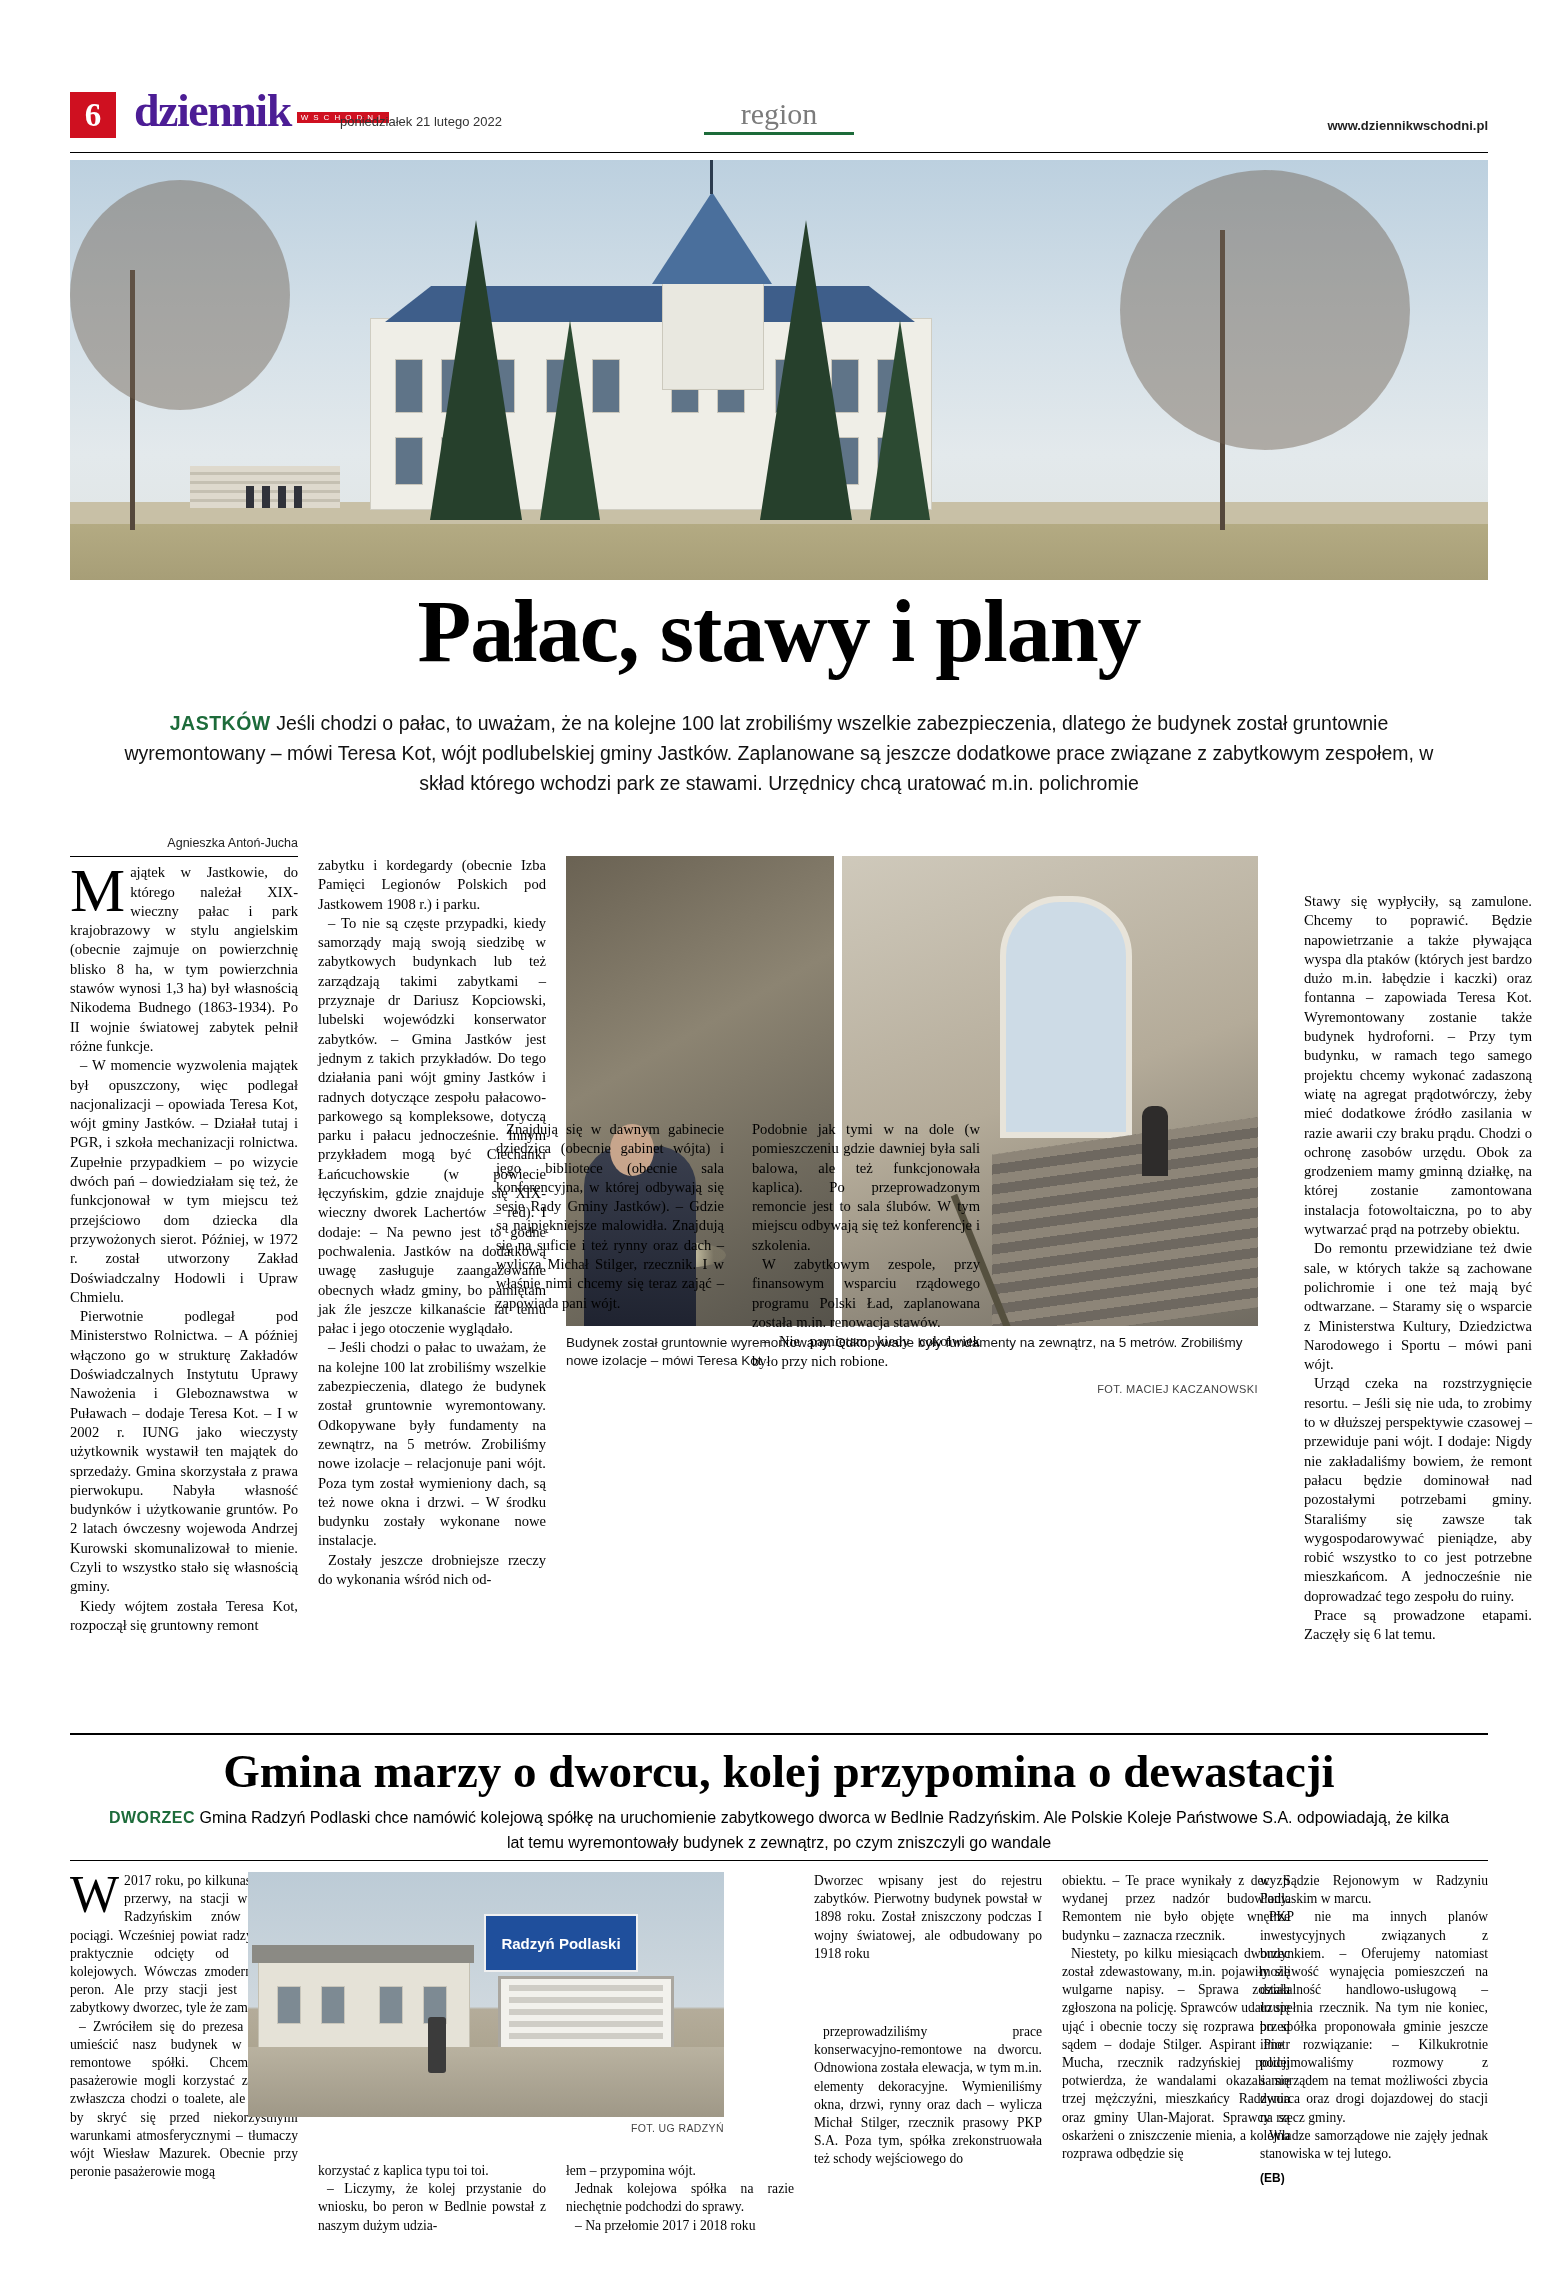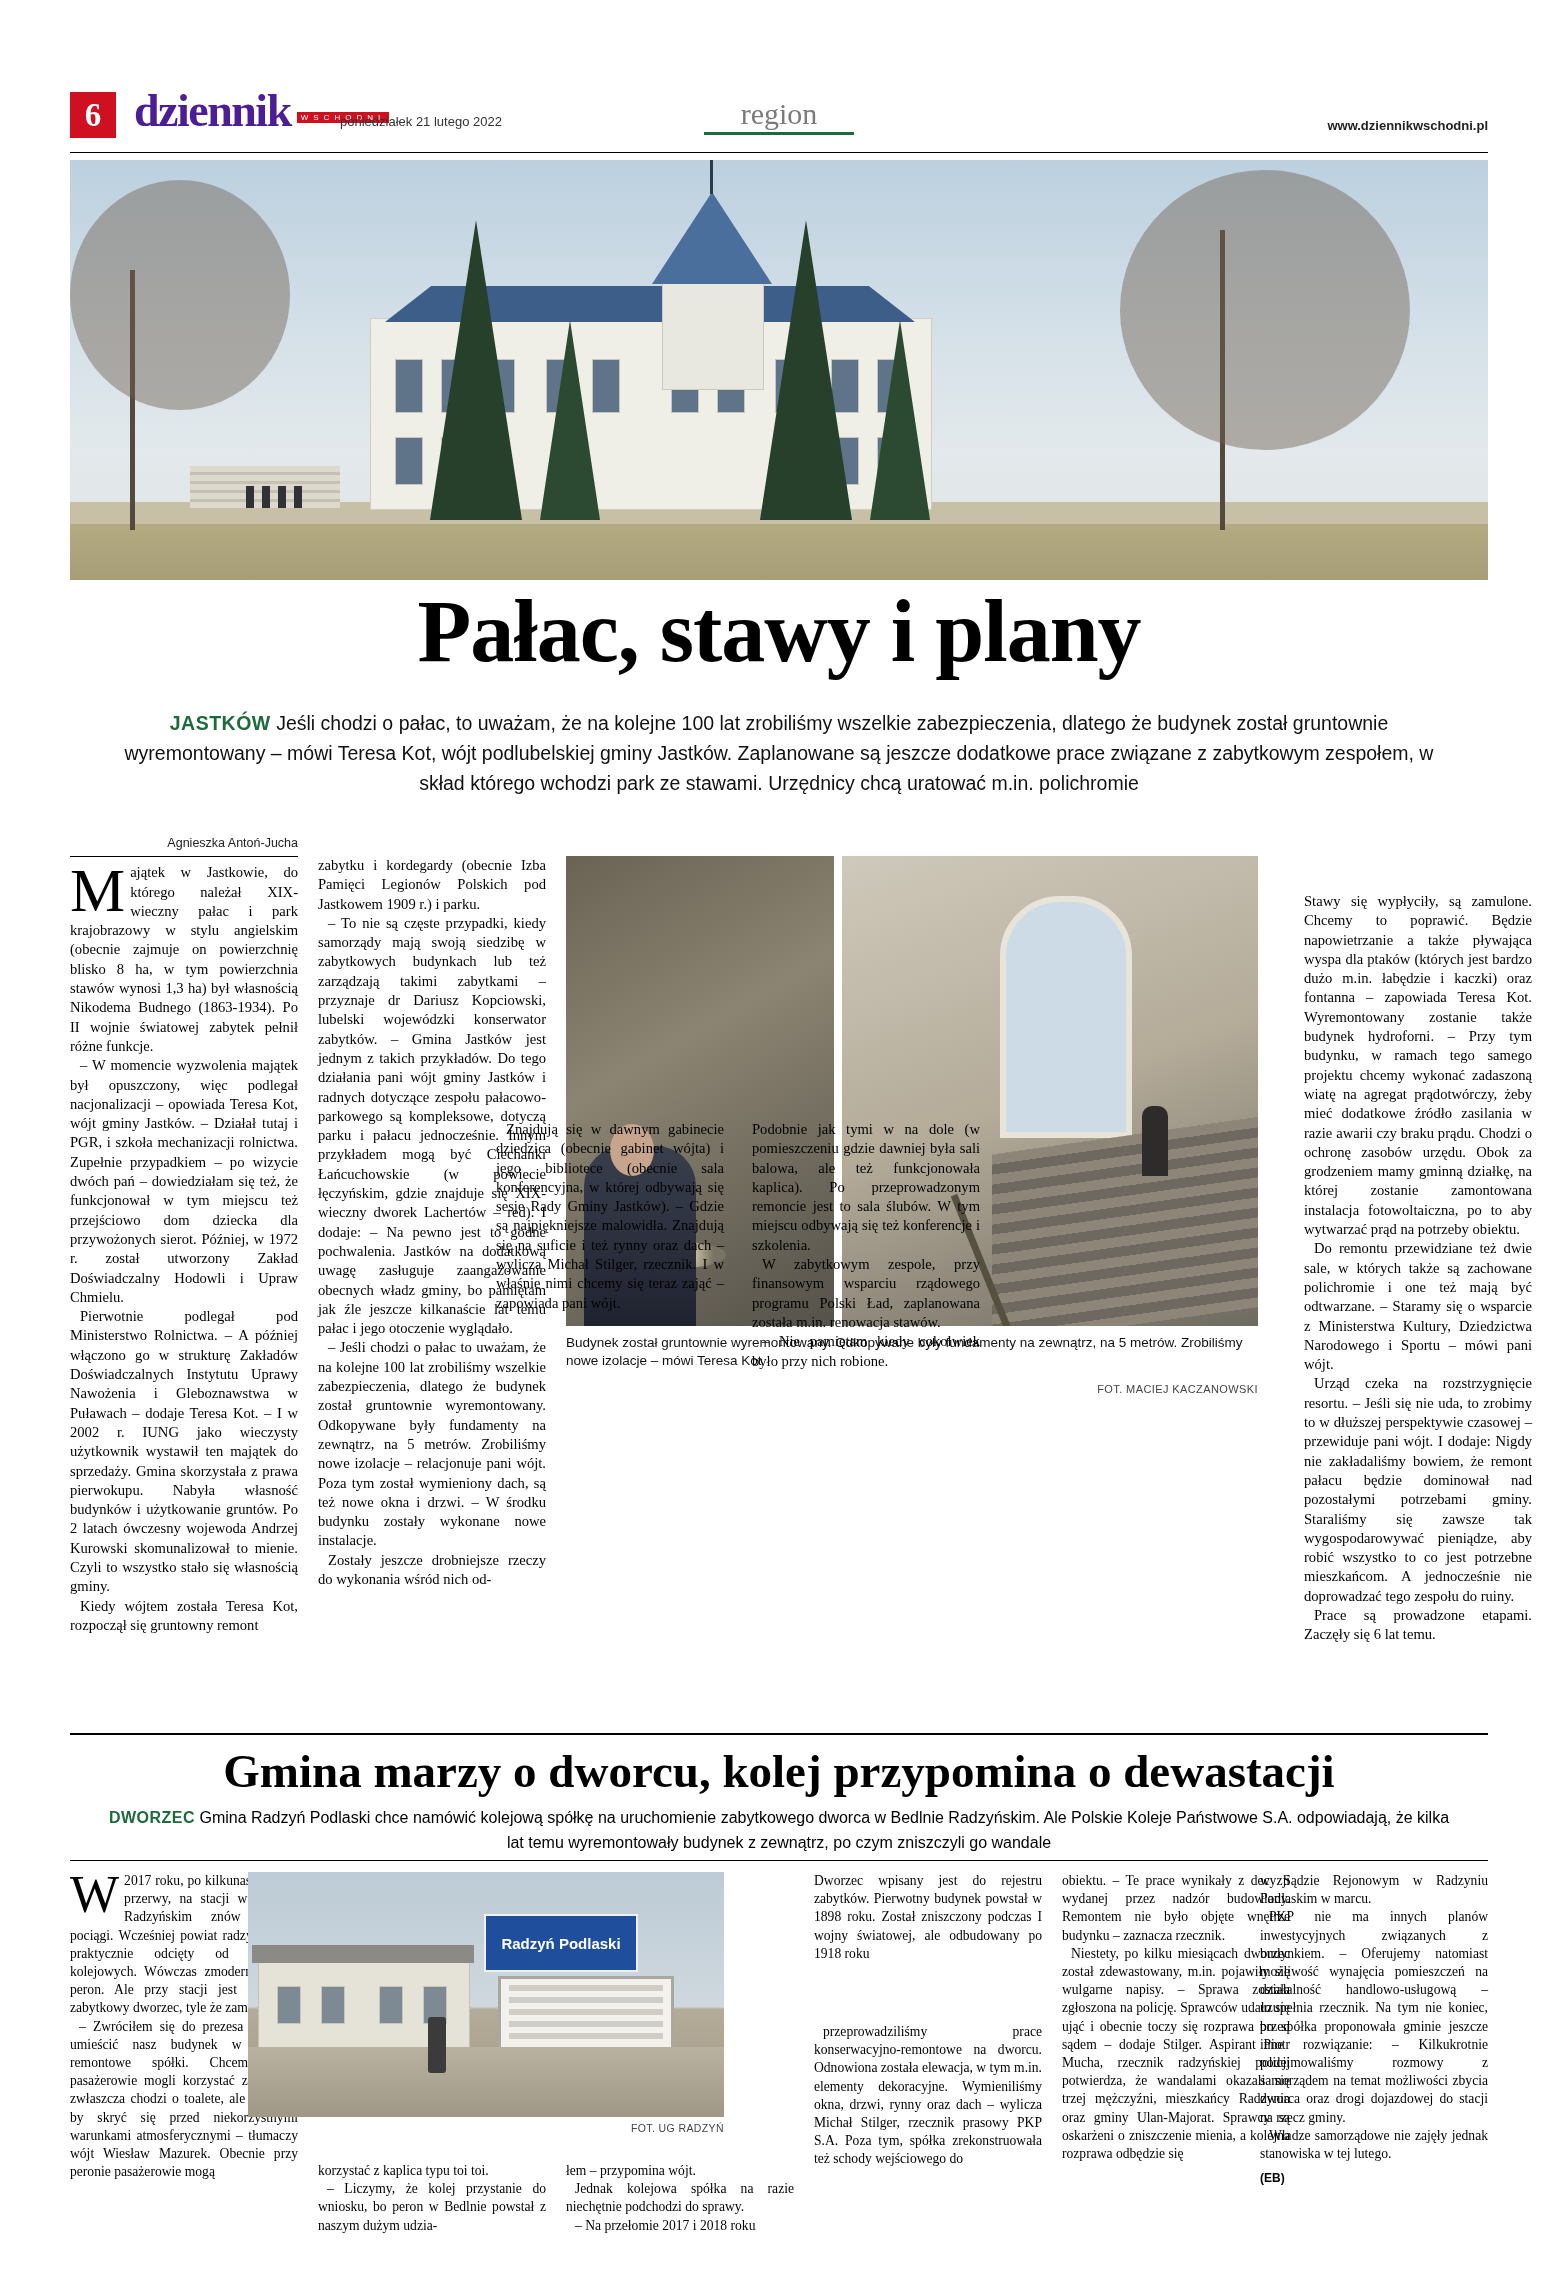--- a/index.html
+++ b/index.html
@@ -614,21 +614,21 @@
 
     <div class="col c1">
       <div class="byline">Agnieszka Antoń-Jucha</div>
       <p class="noindent"><span class="dropcap">M</span><span>ajątek w Jastkowie, do którego należał XIX-wieczny pałac i park krajobrazowy w stylu angielskim (obecnie zajmuje on powierzchnię blisko 8 ha, w tym powierzchnia stawów wynosi 1,3 ha) był własnością Nikodema Budnego (1863-1934). Po II wojnie światowej zabytek pełnił różne funkcje.</span></p>
       <p>– W momencie wyzwolenia majątek był opuszczony, więc podlegał nacjonalizacji – opowiada Teresa Kot, wójt gminy Jastków. – Działał tutaj i PGR, i szkoła mechanizacji rolnictwa. Zupełnie przypadkiem – po wizycie dwóch pań – dowiedziałam się też, że funkcjonował w tym miejscu też przejściowo dom dziecka dla przywożonych sierot. Później, w 1972 r. został utworzony Zakład Doświadczalny Hodowli i Upraw Chmielu.</p>
       <p>Pierwotnie podlegał pod Ministerstwo Rolnictwa. – A później włączono go w strukturę Zakładów Doświadczalnych Instytutu Uprawy Nawożenia i Gleboznawstwa w Puławach – dodaje Teresa Kot. – I w 2002 r. IUNG jako wieczysty użytkownik wystawił ten majątek do sprzedaży. Gmina skorzystała z prawa pierwokupu. Nabyła własność budynków i użytkowanie gruntów. Po 2 latach ówczesny wojewoda Andrzej Kurowski skomunalizował to mienie. Czyli to wszystko stało się własnością gminy.</p>
       <p>Kiedy wójtem została Teresa Kot, rozpoczął się gruntowny remont</p>
     </div>
 
     <div class="col c2">
-      <p class="noindent">zabytku i kordegardy (obecnie Izba Pamięci Legionów Polskich pod Jastkowem 1909 r.) i parku.</p>
+      <p class="noindent">zabytku i kordegardy (obecnie Izba Pamięci Legionów Polskich pod Jastkowem 1908 r.) i parku.</p>
       <p>– To nie są częste przypadki, kiedy samorządy mają swoją siedzibę w zabytkowych budynkach lub też zarządzają takimi zabytkami – przyznaje dr Dariusz Kopciowski, lubelski wojewódzki konserwator zabytków. – Gmina Jastków jest jednym z takich przykładów. Do tego działania pani wójt gminy Jastków i radnych dotyczące zespołu pałacowo-parkowego są kompleksowe, dotyczą parku i pałacu jednocześnie. Innym przykładem mogą być Ciechanki Łańcuchowskie (w powiecie łęczyńskim, gdzie znajduje się XIX-wieczny dworek Lachertów – red). I dodaje: – Na pewno jest to godne pochwalenia. Jastków na dodatkową uwagę zasługuje zaangażowanie obecnych władz gminy, bo pamiętam jak źle jeszcze kilkanaście lat temu pałac i jego otoczenie wyglądało.</p>
       <p>– Jeśli chodzi o pałac to uważam, że na kolejne 100 lat zrobiliśmy wszelkie zabezpieczenia, dlatego że budynek został gruntownie wyremontowany. Odkopywane były fundamenty na zewnątrz, na 5 metrów. Zrobiliśmy nowe izolacje – relacjonuje pani wójt. Poza tym został wymieniony dach, są też nowe okna i drzwi. – W środku budynku zostały wykonane nowe instalacje.</p>
       <p>Zostały jeszcze drobniejsze rzeczy do wykonania wśród nich od-</p>
     </div>
 
     <div class="col c6">
       <p class="noindent">Stawy się wypłyciły, są zamulone. Chcemy to poprawić. Będzie napowietrzanie a także pływająca wyspa dla ptaków (których jest bardzo dużo m.in. łabędzie i kaczki) oraz fontanna – zapowiada Teresa Kot. Wyremontowany zostanie także budynek hydroforni. – Przy tym budynku, w ramach tego samego projektu chcemy wykonać zadaszoną wiatę na agregat prądotwórczy, żeby mieć dodatkowe źródło zasilania w razie awarii czy braku prądu. Chodzi o ochronę zasobów urzędu. Obok za grodzeniem mamy gminną działkę, na której zostanie zamontowana instalacja fotowoltaiczna, po to aby wytwarzać prąd na potrzeby obiektu.</p>
       <p>Do remontu przewidziane też dwie sale, w których także są zachowane polichromie i one też mają być odtwarzane. – Staramy się o wsparcie z Ministerstwa Kultury, Dziedzictwa Narodowego i Sportu – mówi pani wójt.</p>
       <p>Urząd czeka na rozstrzygnięcie resortu. – Jeśli się nie uda, to zrobimy to w dłuższej perspektywie czasowej – przewiduje pani wójt. I dodaje: Nigdy nie zakładaliśmy bowiem, że remont pałacu będzie dominował nad pozostałymi potrzebami gminy. Staraliśmy się zawsze tak wygospodarowywać pieniądze, aby robić wszystko to co jest potrzebne mieszkańcom. A jednocześnie nie doprowadzać tego zespołu do ruiny.</p>
       <p>Prace są prowadzone etapami. Zaczęły się 6 lat temu.</p>

